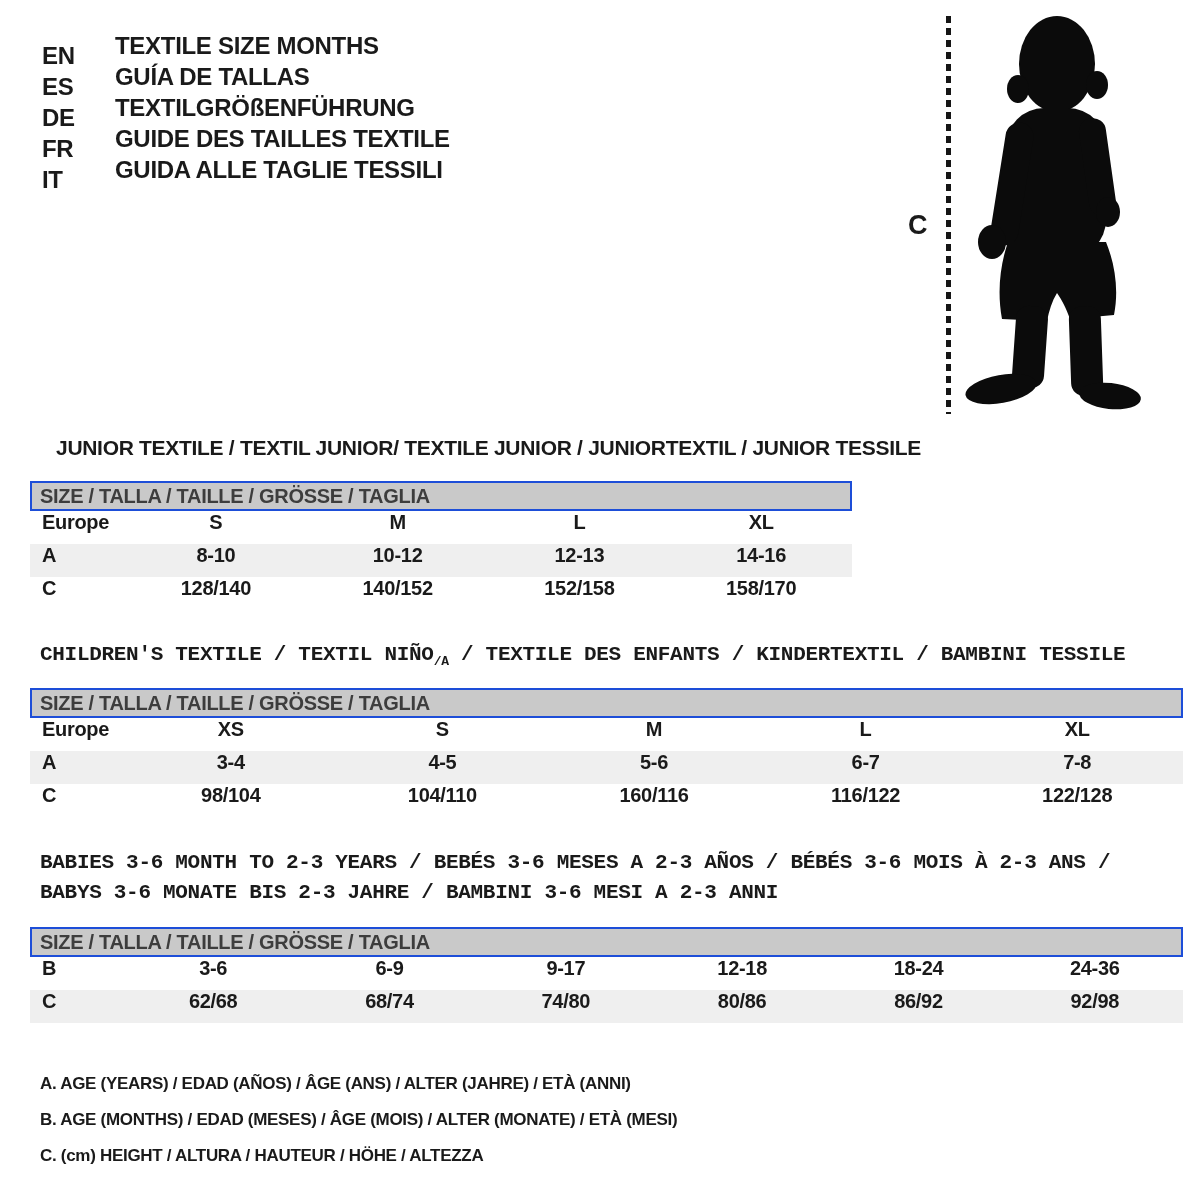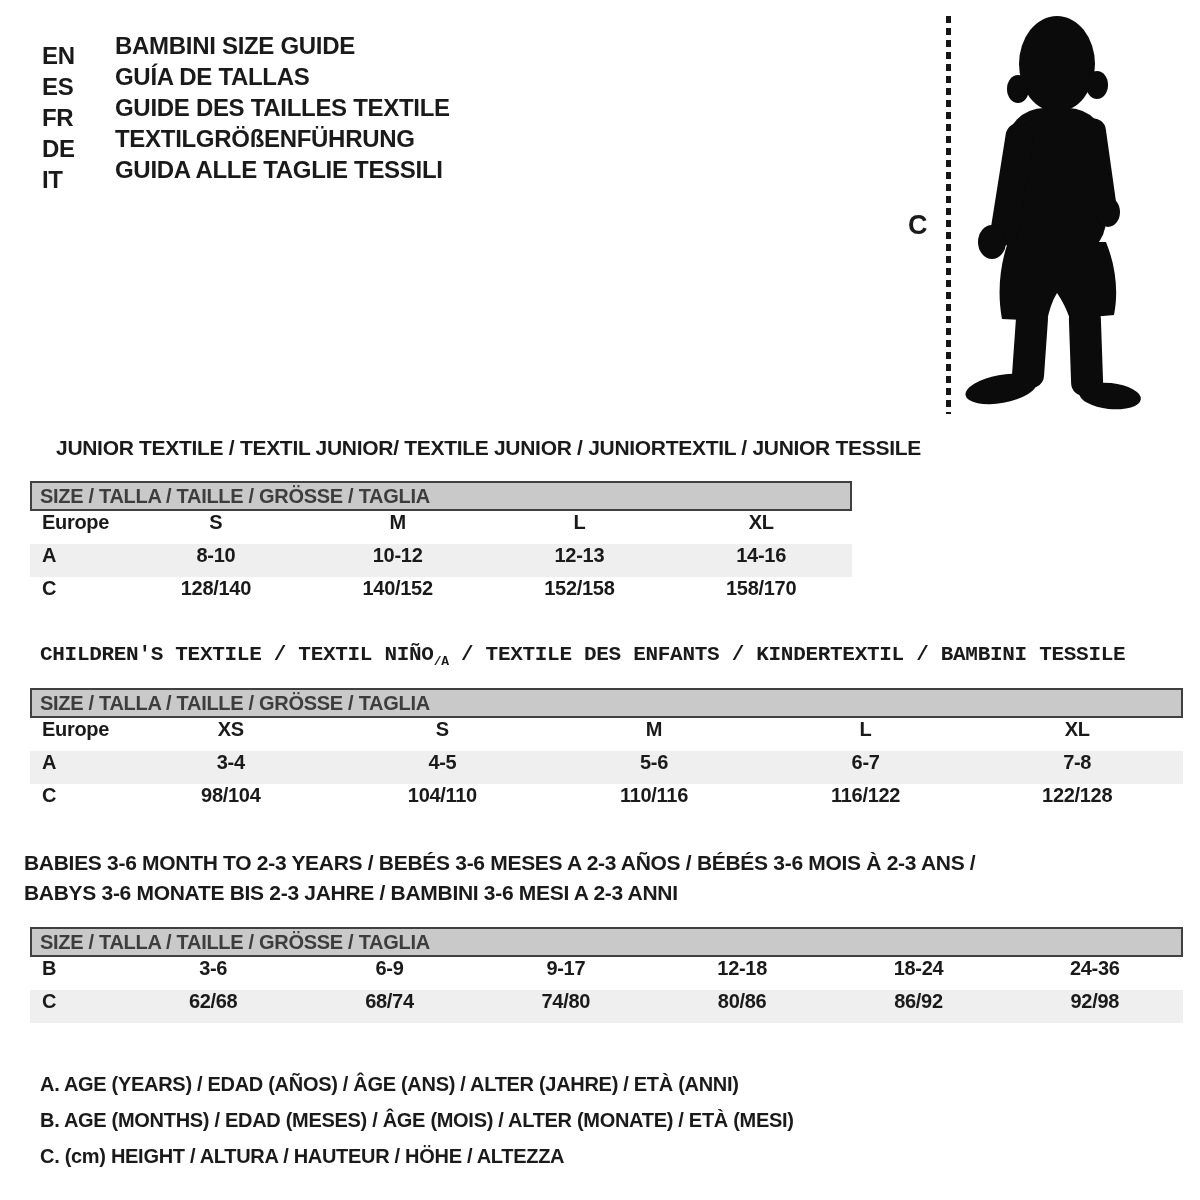--- a/index.html
+++ b/index.html
@@ -20,62 +20,62 @@
     position:absolute; left:946px; top:16px; width:5px; height:398px;
     background:repeating-linear-gradient(to bottom, #151515 0 7px, transparent 7px 12px);
   }
   .figure-c { position:absolute; left:908px; top:210px; font-size:27px; }
   .silhouette { position:absolute; left:958px; top:12px; }
 
   
   .sec-title { position:absolute; margin:0; font-size:21px; line-height:30px; }
   #t1-title { left:40px; top:433px;margin-left:16px; }
   #t2-title { left:40px; top:640px;font-family:Liberation Mono, monospace; }
-  #t3-title { left:24px; top:848px; }
+  #t3-title { left:40px; top:848px;font-family:Liberation Mono, monospace; }
   .sub { font-size:13px; position:relative; top:5px; }
 
   
   .size-table { position:absolute; }
   #table1 { left:30px; top:481px; width:822px; }
   #table2 { left:30px; top:688px; width:1153px; }
   #table3 { left:30px; top:927px; width:1153px; }
   .thead {
-    height:30px; background:#c9c9c9; border:2px solid #404040; box-sizing:border-box;
+    height:30px; background:#c9c9c9; border:2px solid #1d4ed8; box-sizing:border-box;
     display:flex; align-items:center; padding-left:8px; font-size:20px; color:#3d3d3d;
   }
   .trow { display:flex; align-items:flex-start; height:33px; font-size:20px; }
   .trow.shaded { background:#efefef; }
   .cell-label { width:95px; padding-left:12px; box-sizing:border-box; }
   .cell-val { flex:1; text-align:center; }
 
   
-  .notes { position:absolute; left:40px; top:1066px; font-size:20px; }
+  .notes { position:absolute; left:40px; top:1066px; font-size:17px; }
   .note-line { display:flex; align-items:center; height:36px; }
 </style>
 </head>
 <body>
 
 <div class="page">
 
   <div class="langs">
     <div class="lang-row">
       <span class="lang-code">EN</span>
-      <span class="lang-label">BAMBINI SIZE GUIDE</span>
+      <span class="lang-label">TEXTILE SIZE MONTHS</span>
     </div>
     <div class="lang-row">
       <span class="lang-code">ES</span>
       <span class="lang-label">GUÍA DE TALLAS</span>
     </div>
     <div class="lang-row">
+      <span class="lang-code">DE</span>
+      <span class="lang-label">TEXTILGRÖßENFÜHRUNG</span>
+    </div>
+    <div class="lang-row">
       <span class="lang-code">FR</span>
       <span class="lang-label">GUIDE DES TAILLES TEXTILE</span>
-    </div>
-    <div class="lang-row">
-      <span class="lang-code">DE</span>
-      <span class="lang-label">TEXTILGRÖßENFÜHRUNG</span>
     </div>
     <div class="lang-row">
       <span class="lang-code">IT</span>
       <span class="lang-label">GUIDA ALLE TAGLIE TESSILI</span>
     </div>
   </div>
 
   <span class="figure-c">C</span>
   <div class="measure-line"></div>
   <svg class="silhouette" width="192" height="404" viewBox="0 0 192 404" aria-hidden="true">
@@ -138,21 +138,21 @@
       <span class="cell-val">3-4</span>
       <span class="cell-val">4-5</span>
       <span class="cell-val">5-6</span>
       <span class="cell-val">6-7</span>
       <span class="cell-val">7-8</span>
     </div>
     <div class="trow">
       <span class="cell-label">C</span>
       <span class="cell-val">98/104</span>
       <span class="cell-val">104/110</span>
-      <span class="cell-val">110/116</span>
+      <span class="cell-val">160/116</span>
       <span class="cell-val">116/122</span>
       <span class="cell-val">122/128</span>
     </div>
   </div>
 
   <h2 class="sec-title" id="t3-title">
     <span style="display:block">BABIES 3-6 MONTH TO 2-3 YEARS / BEBÉS 3-6 MESES A 2-3 AÑOS / BÉBÉS 3-6 MOIS À 2-3 ANS /</span>
     <span style="display:block">BABYS 3-6 MONATE BIS 2-3 JAHRE / BAMBINI 3-6 MESI A 2-3 ANNI</span>
   </h2>
   <div class="size-table" id="table3">

